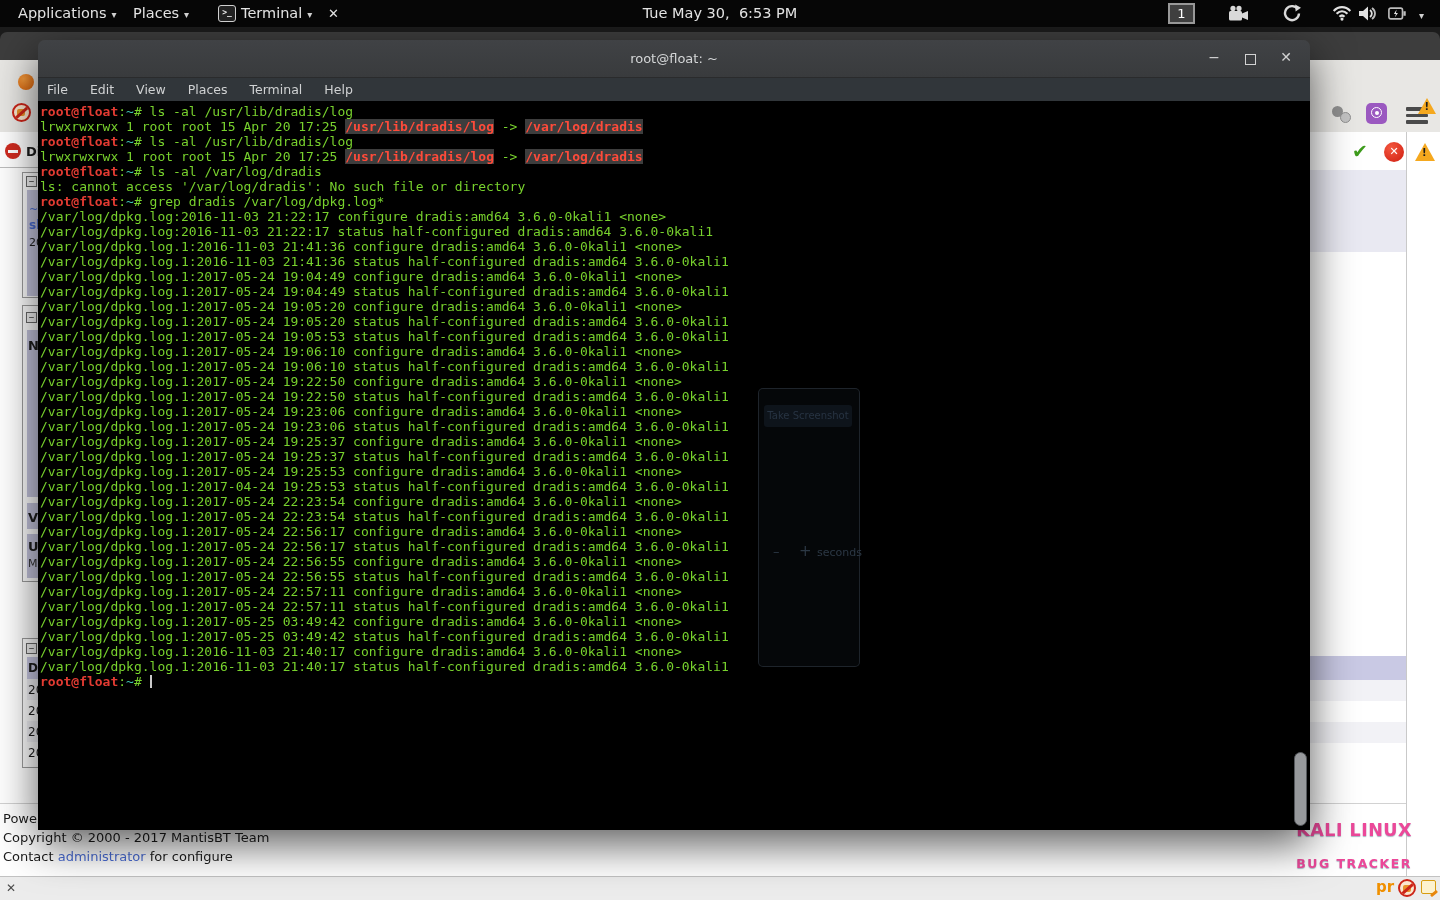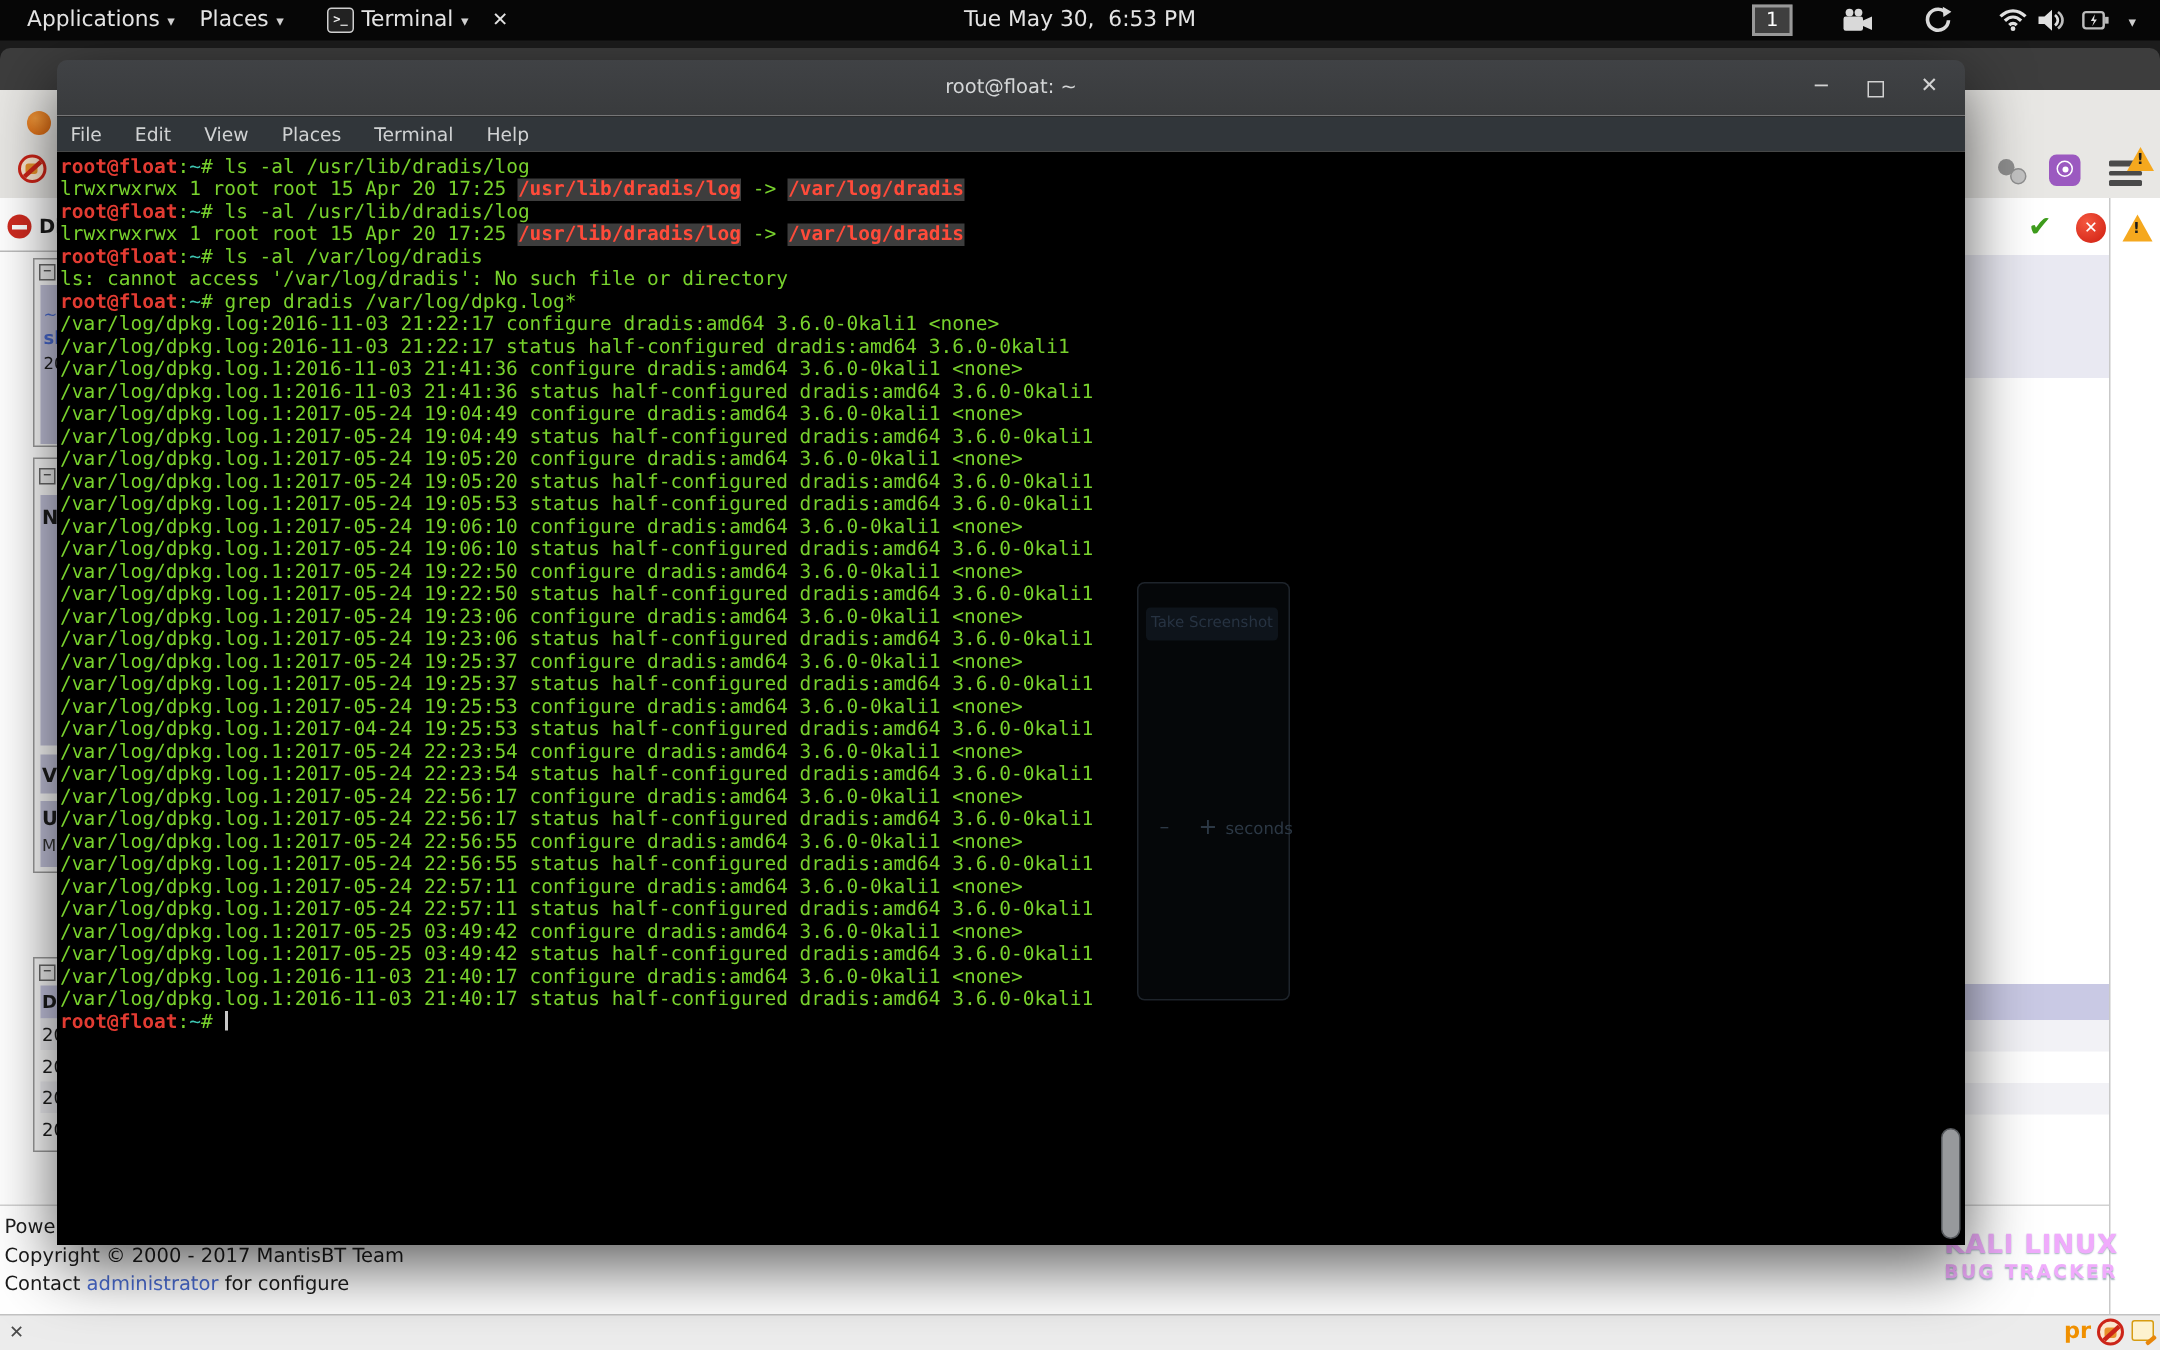--- a/index.html
+++ b/index.html
@@ -36,23 +36,23 @@
   .slashbell b{position:absolute;left:3px;top:4px;width:8px;height:7px;background:#e8912a;border-radius:2px;}
   .slashbell i{position:absolute;left:-2px;top:6px;width:20px;height:2.5px;background:#cc2418;transform:rotate(-42deg);}
 
   .mb-box{border:1px solid #9c9c9c;background:#fff;box-sizing:border-box;}
   .mb-cell{background:#c5c5dd;}
   .mb-hdr{background:#c9c9e4;}
   .collapse{width:11px;height:11px;border:1px solid #6a6a6a;background:#f4f4f4;font:9px "DejaVu Sans Mono",monospace;color:#333;text-align:center;line-height:9px;box-sizing:border-box;}
   .frag{font-size:12px;color:#1c1c1c;white-space:nowrap;}
   .link-blue{color:#4a6cd4;}
 
-  .kali-logo{right:28px;top:820px;text-align:center;z-index:2;color:#f0abfc;font-family:"DejaVu Sans",sans-serif;}
+  .kali-logo{right:28px;top:820px;text-align:center;z-index:2;color:#ec4899;font-family:"DejaVu Sans",sans-serif;}
   .kali1{font-size:17.5px;font-weight:800;letter-spacing:.5px;text-shadow:0 1px 1px rgba(60,90,120,.45);}
-  .kali2{font-size:12.5px;font-weight:800;letter-spacing:1.5px;text-shadow:0 1px 1px rgba(60,90,120,.45);}
+  .kali2{font-size:12.5px;font-weight:800;letter-spacing:1.5px;text-shadow:0 1px 1px rgba(60,90,120,.45);margin-top:16px;}
 
   .note-icon{width:15px;height:14px;border:1.5px solid #d79c12;background:#fdf2cf;box-sizing:border-box;border-radius:2px;}
   .note-icon i{position:absolute;right:-3px;bottom:-2px;width:8px;height:3px;background:#e8860c;transform:rotate(-40deg);border-radius:1px;}
 
   
   .t-win{left:38px;top:40px;width:1272px;height:790px;z-index:10;border-radius:7px 7px 0 0;
     box-shadow:0 14px 44px rgba(0,0,0,.65);}
   .t-titlebar{position:absolute;left:0;top:0;width:100%;height:37px;background:linear-gradient(#404245,#393b3d);border-radius:7px 7px 0 0;
     border-bottom:1px solid #2a2b2c;}
   .t-title{position:absolute;width:100%;top:11px;text-align:center;color:#d4d6d7;font-size:13px;}

